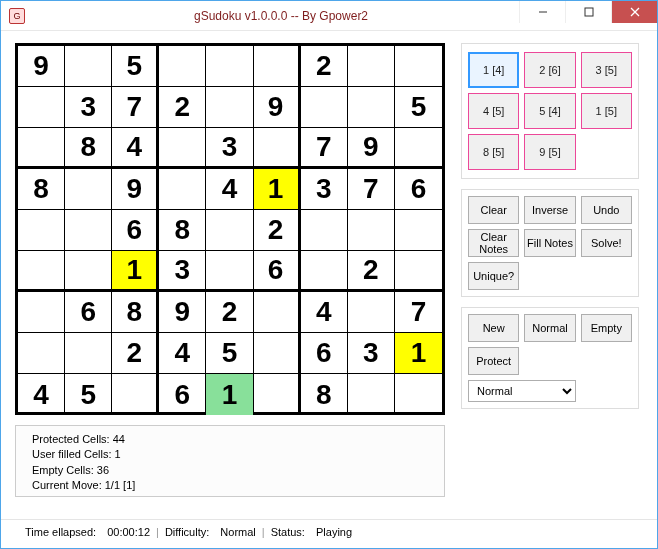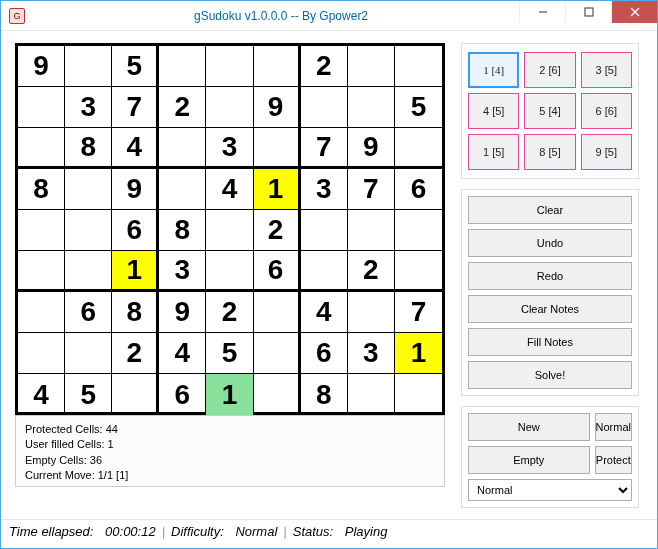--- a/index.html
+++ b/index.html
@@ -27,21 +27,21 @@
     background: #fdd;
     font-size: 9px;
     text-align: center;
     line-height: 14px;
     color: #600;
   }
   .titlebar .title {
     flex: 1;
     text-align: center;
     font-size: 12px;
-    color: #0369a1;
+    color: #7f1d1d;
     margin-right: 120px;
   }
   .win-controls {
     position: absolute;
     right: 0; top: 0;
     display: flex;
     height: 22px;
   }
   .win-btn {
     width: 46px;
@@ -85,23 +85,24 @@
     color: #000;
   }
   .cell.br-r { border-right-width: 3px; }
   .cell.br-b { border-bottom-width: 3px; }
   .cell.last-c { border-right: none; }
   .cell.last-r { border-bottom: none; }
   .cell.hl { background: #ffff00; }
   .cell.user { background: #88e09a; }
 
   .info-box {
+    margin-top: 10px;
     border: 1px solid #ccc;
     background: #fcfcfc;
-    padding: 6px 9px;
+    padding: 6px 16px;
     font-size: 11px;
     line-height: 1.4;
     height: 72px;
   }
 
   .num-pad {
     display: grid;
     grid-template-columns: repeat(3, 1fr);
     gap: 5px;
     border: 1px solid #ddd;
@@ -109,25 +110,25 @@
     margin-bottom: 10px;
   }
   .num-btn {
     height: 36px;
     border: 1px solid #ec4899;
     background: #f0f0f0;
     font-size: 11px;
     color: #222;
     cursor: pointer;
   }
-  .num-btn.active { border: 2px solid #3399ff; background: #eaf4ff; font-family: Liberation Serif, serif; }
+  .num-btn.active { border: 2px solid #3399ff; background: #eaf4ff; }
 
   .btn-group {
     display: grid;
-    grid-template-columns: 1fr;
+    grid-template-columns: 1fr 1fr 1fr;
     gap: 5px;
     border: 1px solid #ddd;
     padding: 6px;
     margin-bottom: 10px;
   }
   .btn {
     height: 28px;
     border: 1px solid #aeaeae;
     background: #f0f0f0;
     font-size: 11px;
@@ -139,25 +140,24 @@
     border: 1px solid #aeaeae;
     background: #fff;
     font-size: 11px;
     padding: 0 4px;
   }
 
   .statusbar {
     height: 24px;
     display: flex;
     align-items: center;
-    padding: 0 8px;
-    font-size: 13px;
+    padding: 0 24px;
+    font-size: 11px;
     gap: 4px;
     border-top: 1px solid #e5e5e5;
-    font-style: italic;
   }
   .statusbar .sep { margin: 0 2px; color: #999; }
 </style>
 </head>
 <body>
 
 <div class="titlebar">
   <div class="app-icon">G</div>
   <div class="title">gSudoku v1.0.0.0 -- By Gpower2</div>
   <div class="win-controls">
@@ -291,33 +291,33 @@
     </div>
   </div>
 
   <div class="right-col">
     <div class="num-pad" id="numpad">
         <button class="num-btn active">1 [4]</button>
         <button class="num-btn">2 [6]</button>
         <button class="num-btn">3 [5]</button>
         <button class="num-btn">4 [5]</button>
         <button class="num-btn">5 [4]</button>
-        <button class="num-btn">6 [6]</button>
         <button class="num-btn">1 [5]</button>
         <button class="num-btn">8 [5]</button>
         <button class="num-btn">9 [5]</button>
       </div>
 
     <div class="btn-group">
       <button class="btn">Clear</button>
+      <button class="btn">Inverse</button>
       <button class="btn">Undo</button>
-      <button class="btn">Redo</button>
       <button class="btn">Clear Notes</button>
       <button class="btn">Fill Notes</button>
       <button class="btn">Solve!</button>
+      <button class="btn">Unique?</button>
     </div>
 
     <div class="btn-group">
       <button class="btn">New</button>
       <button class="btn">Normal</button>
       <button class="btn">Empty</button>
       <button class="btn">Protect</button>
       <select class="select">
         <option>Normal</option>
       </select>

